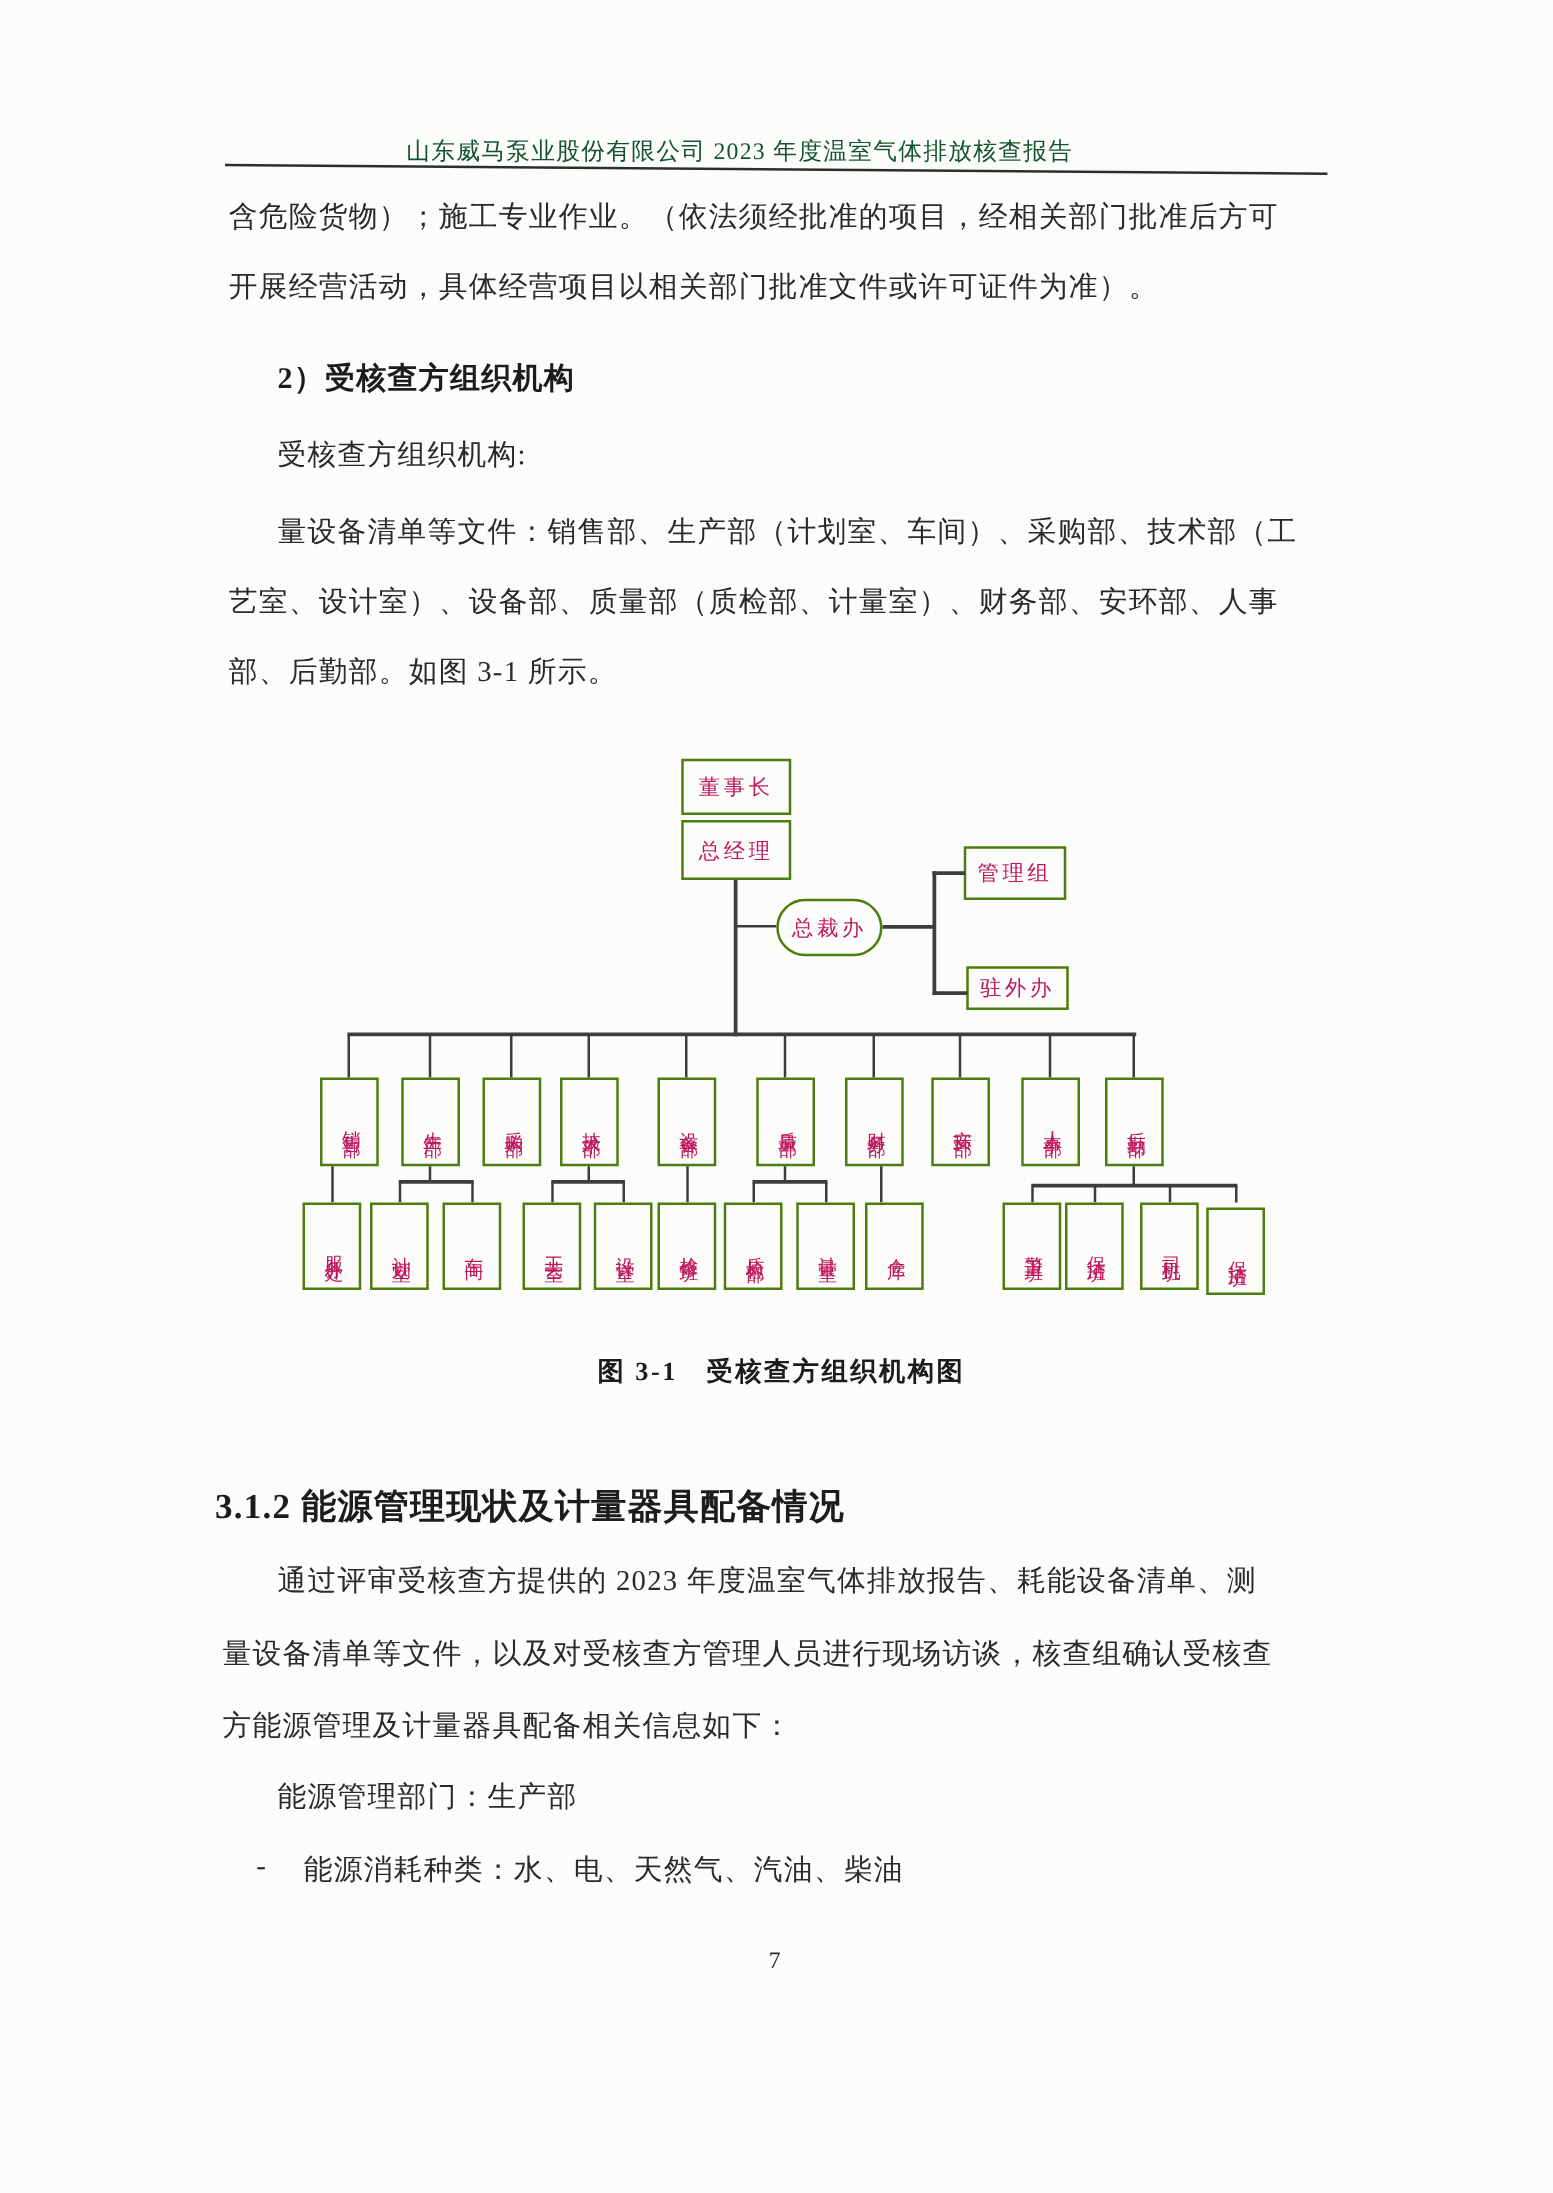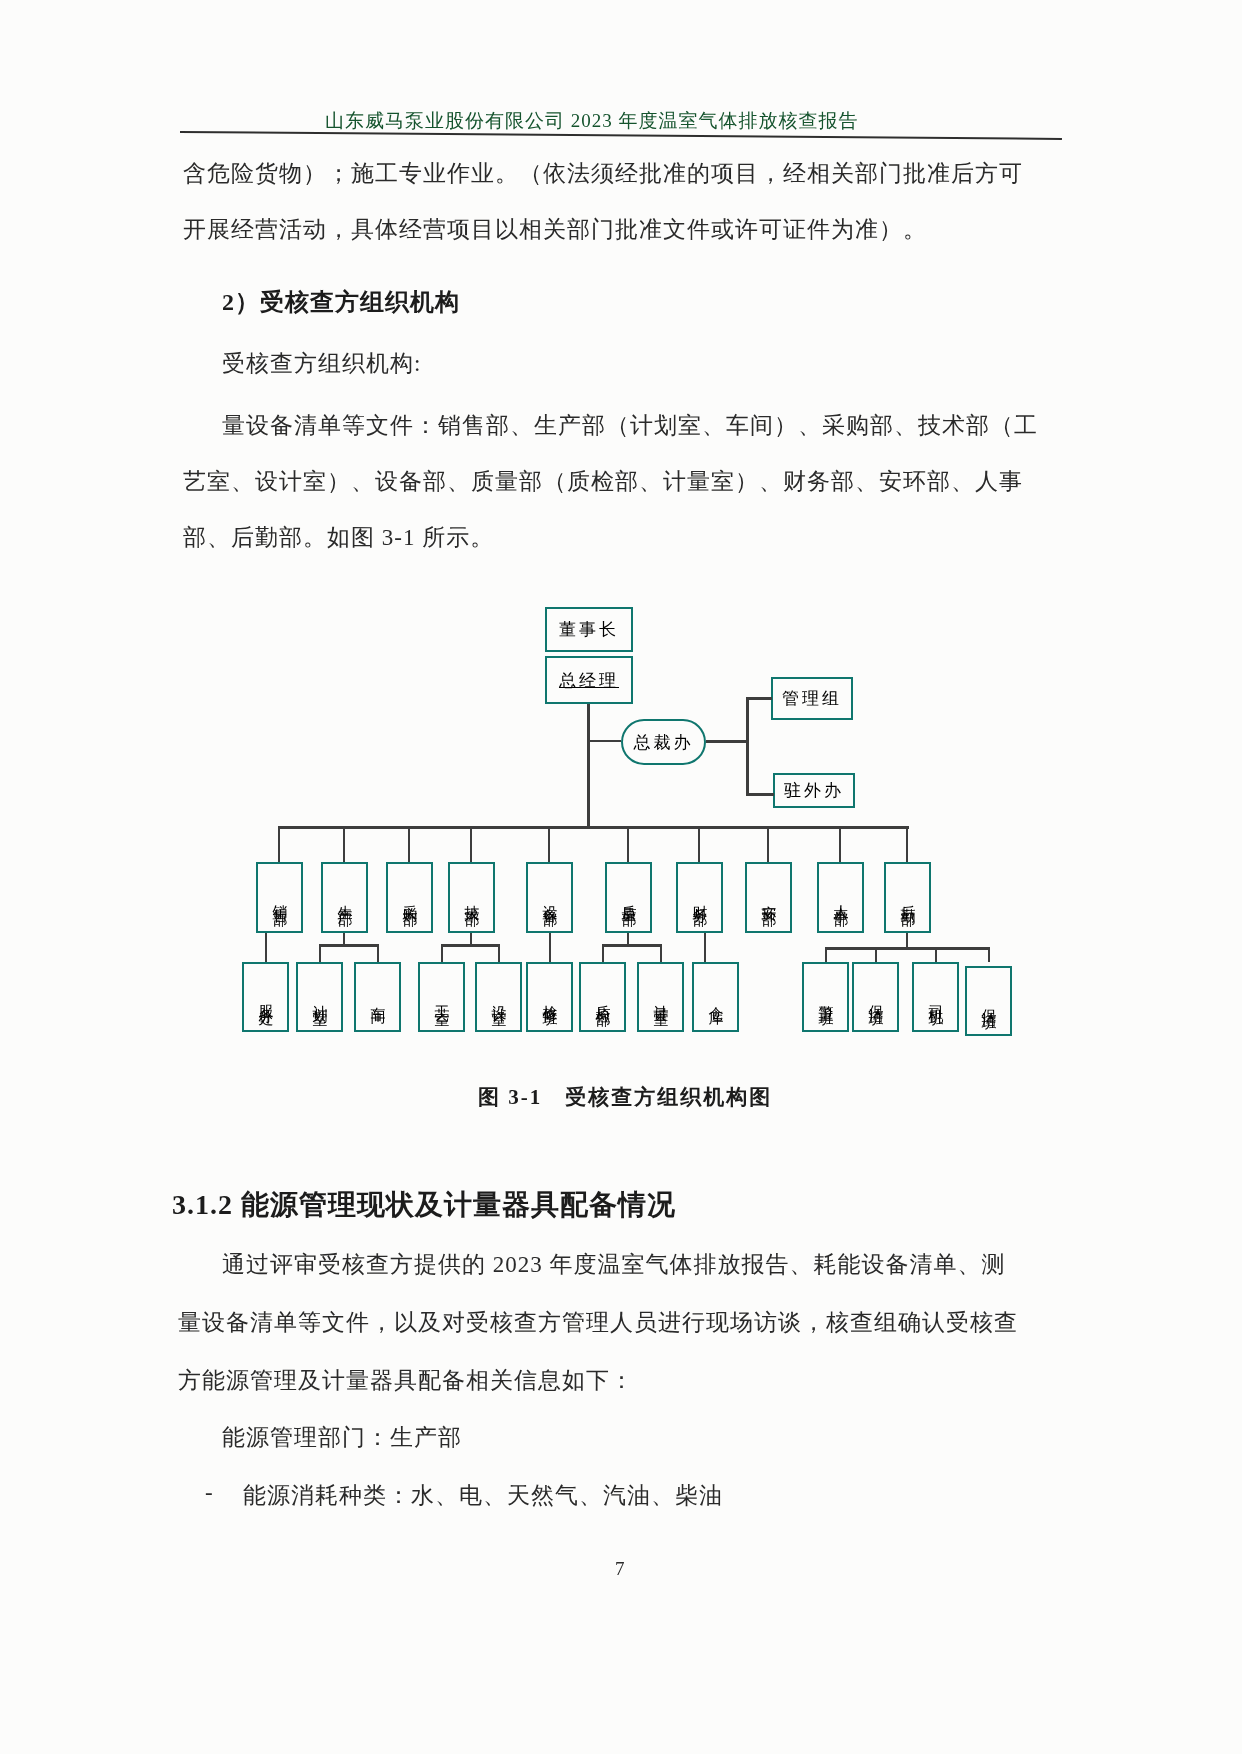--- a/index.html
+++ b/index.html
@@ -18,24 +18,24 @@
     font-size:23px;
     letter-spacing:1px;
     color:#2a2a2a;
   }
   .bold{font-weight:bold;color:#1c1c1c;}
   .rule{position:absolute;background:#2e2e2e;transform-origin:left top;}
   
   .ob{
     position:absolute;
     box-sizing:border-box;
-    border:2px solid #0f766e;
+    border:2px solid #4d7c0f;
     background:#fcfcfb;
     display:flex;align-items:center;justify-content:center;
-    font-size:17px;color:#000000;
+    font-size:17px;color:#be185d;
     letter-spacing:3px;
     text-align:center;
   }
   .ob.vert{
     writing-mode:vertical-rl;
     text-orientation:upright;
     font-size:15px;
     letter-spacing:3px;
     padding:2px 0;
   }
@@ -55,21 +55,21 @@
   <div class="t bold" style="left:222px;top:286px;font-size:24px;">2）受核查方组织机构</div>
 
   <div class="t" style="left:222px;top:348px;">受核查方组织机构:</div>
   <div class="t" style="left:222px;top:410px;">量设备清单等文件：销售部、生产部（计划室、车间）、采购部、技术部（工</div>
   <div class="t" style="left:183px;top:466px;">艺室、设计室）、设备部、质量部（质检部、计量室）、财务部、安环部、人事</div>
   <div class="t" style="left:183px;top:522px;">部、后勤部。如图 3-1 所示。</div>
 
   <div>
 
     <div class="ob" style="left:545px;top:607px;width:88px;height:45px;">董事长</div>
-    <div class="ob" style="left:545px;top:656px;width:88px;height:48px;text-decoration:underline;">总经理</div>
+    <div class="ob" style="left:545px;top:656px;width:88px;height:48px;">总经理</div>
     <div class="ob" style="left:621px;top:719px;width:85px;height:46px;border-radius:23px;">总裁办</div>
     <div class="ob" style="left:771px;top:677px;width:82px;height:43px;">管理组</div>
     <div class="ob" style="left:773px;top:773px;width:82px;height:35px;">驻外办</div>
 
     <div class="vl" style="left:587px;top:704px;width:3px;height:125px;"></div>
     <div class="hl" style="left:589px;top:740px;width:32px;height:2px;"></div>
     <div class="hl" style="left:706px;top:740px;width:42px;height:3px;"></div>
     <div class="vl" style="left:746px;top:697px;width:3px;height:99px;"></div>
     <div class="hl" style="left:746px;top:697px;width:26px;height:3px;"></div>
     <div class="hl" style="left:746px;top:793px;width:28px;height:3px;"></div>

